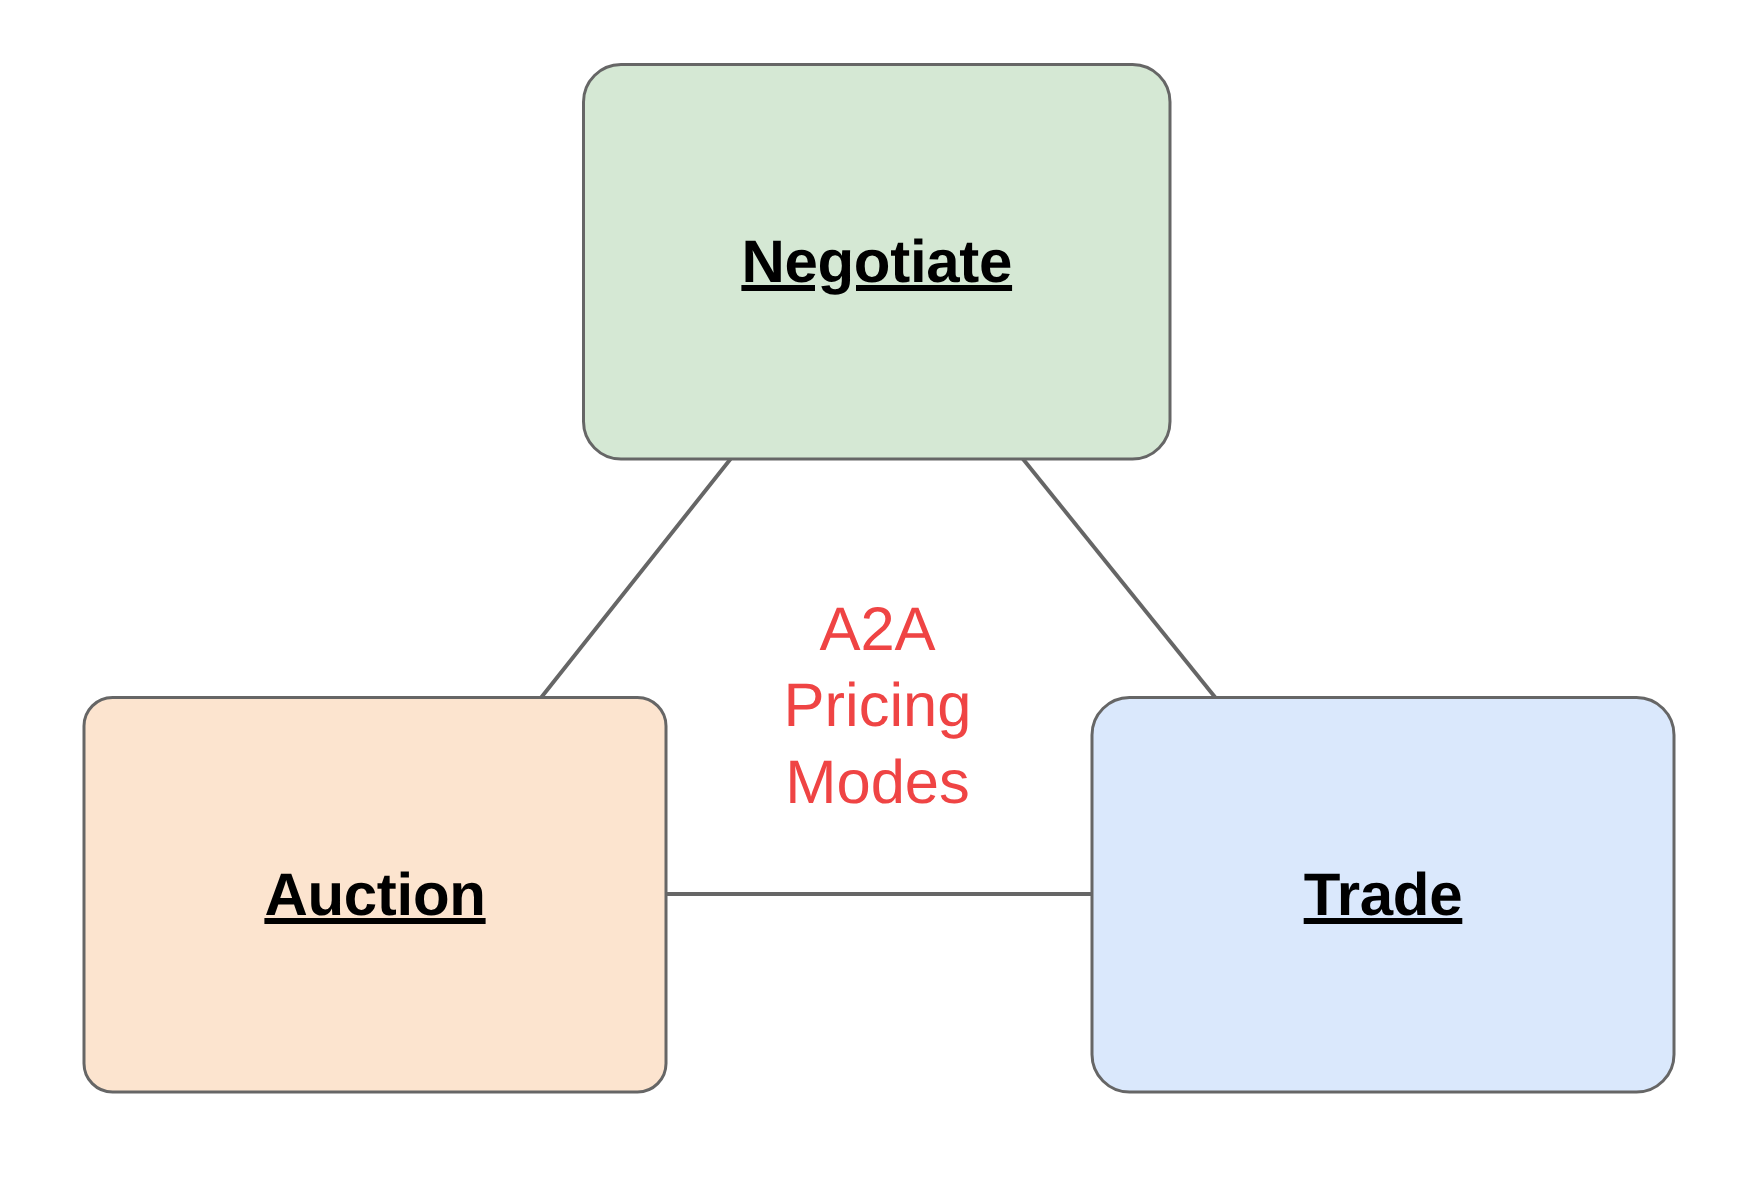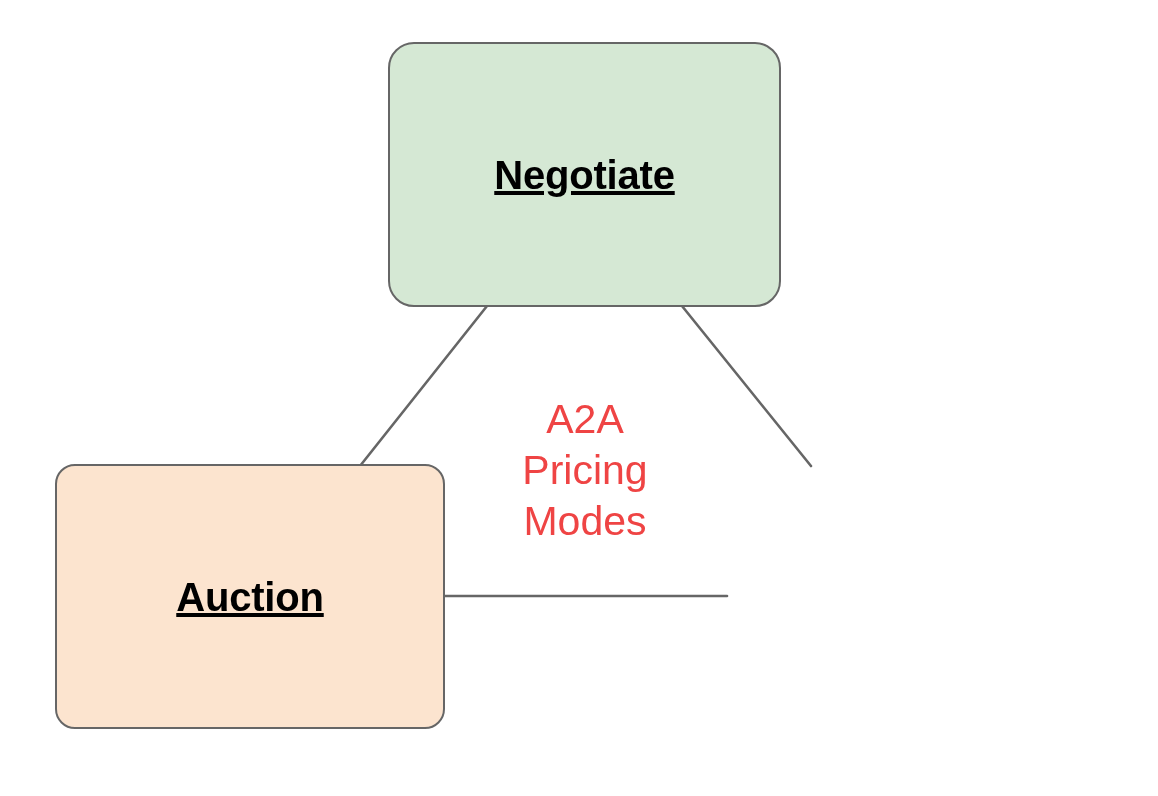--- a/index.html
+++ b/index.html
@@ -91,18 +91,21 @@
   </svg>
 
   <div class="node" id="node-negotiate" style="background:#d5e8d4;">
     <span class="node-label">Negotiate</span>
   </div>
 
   <div class="node" id="node-auction" style="background:#fce4cf;border-radius:20px;">
     <span class="node-label">Auction</span>
   </div>
 
+  <div class="node" id="node-trade" style="background:#dae8fc;">
+    <span class="node-label">Trade</span>
+  </div>
 
   <div id="center-caption">A2A
 Pricing
 Modes</div>
 
 </div>
 
 </body></html>

